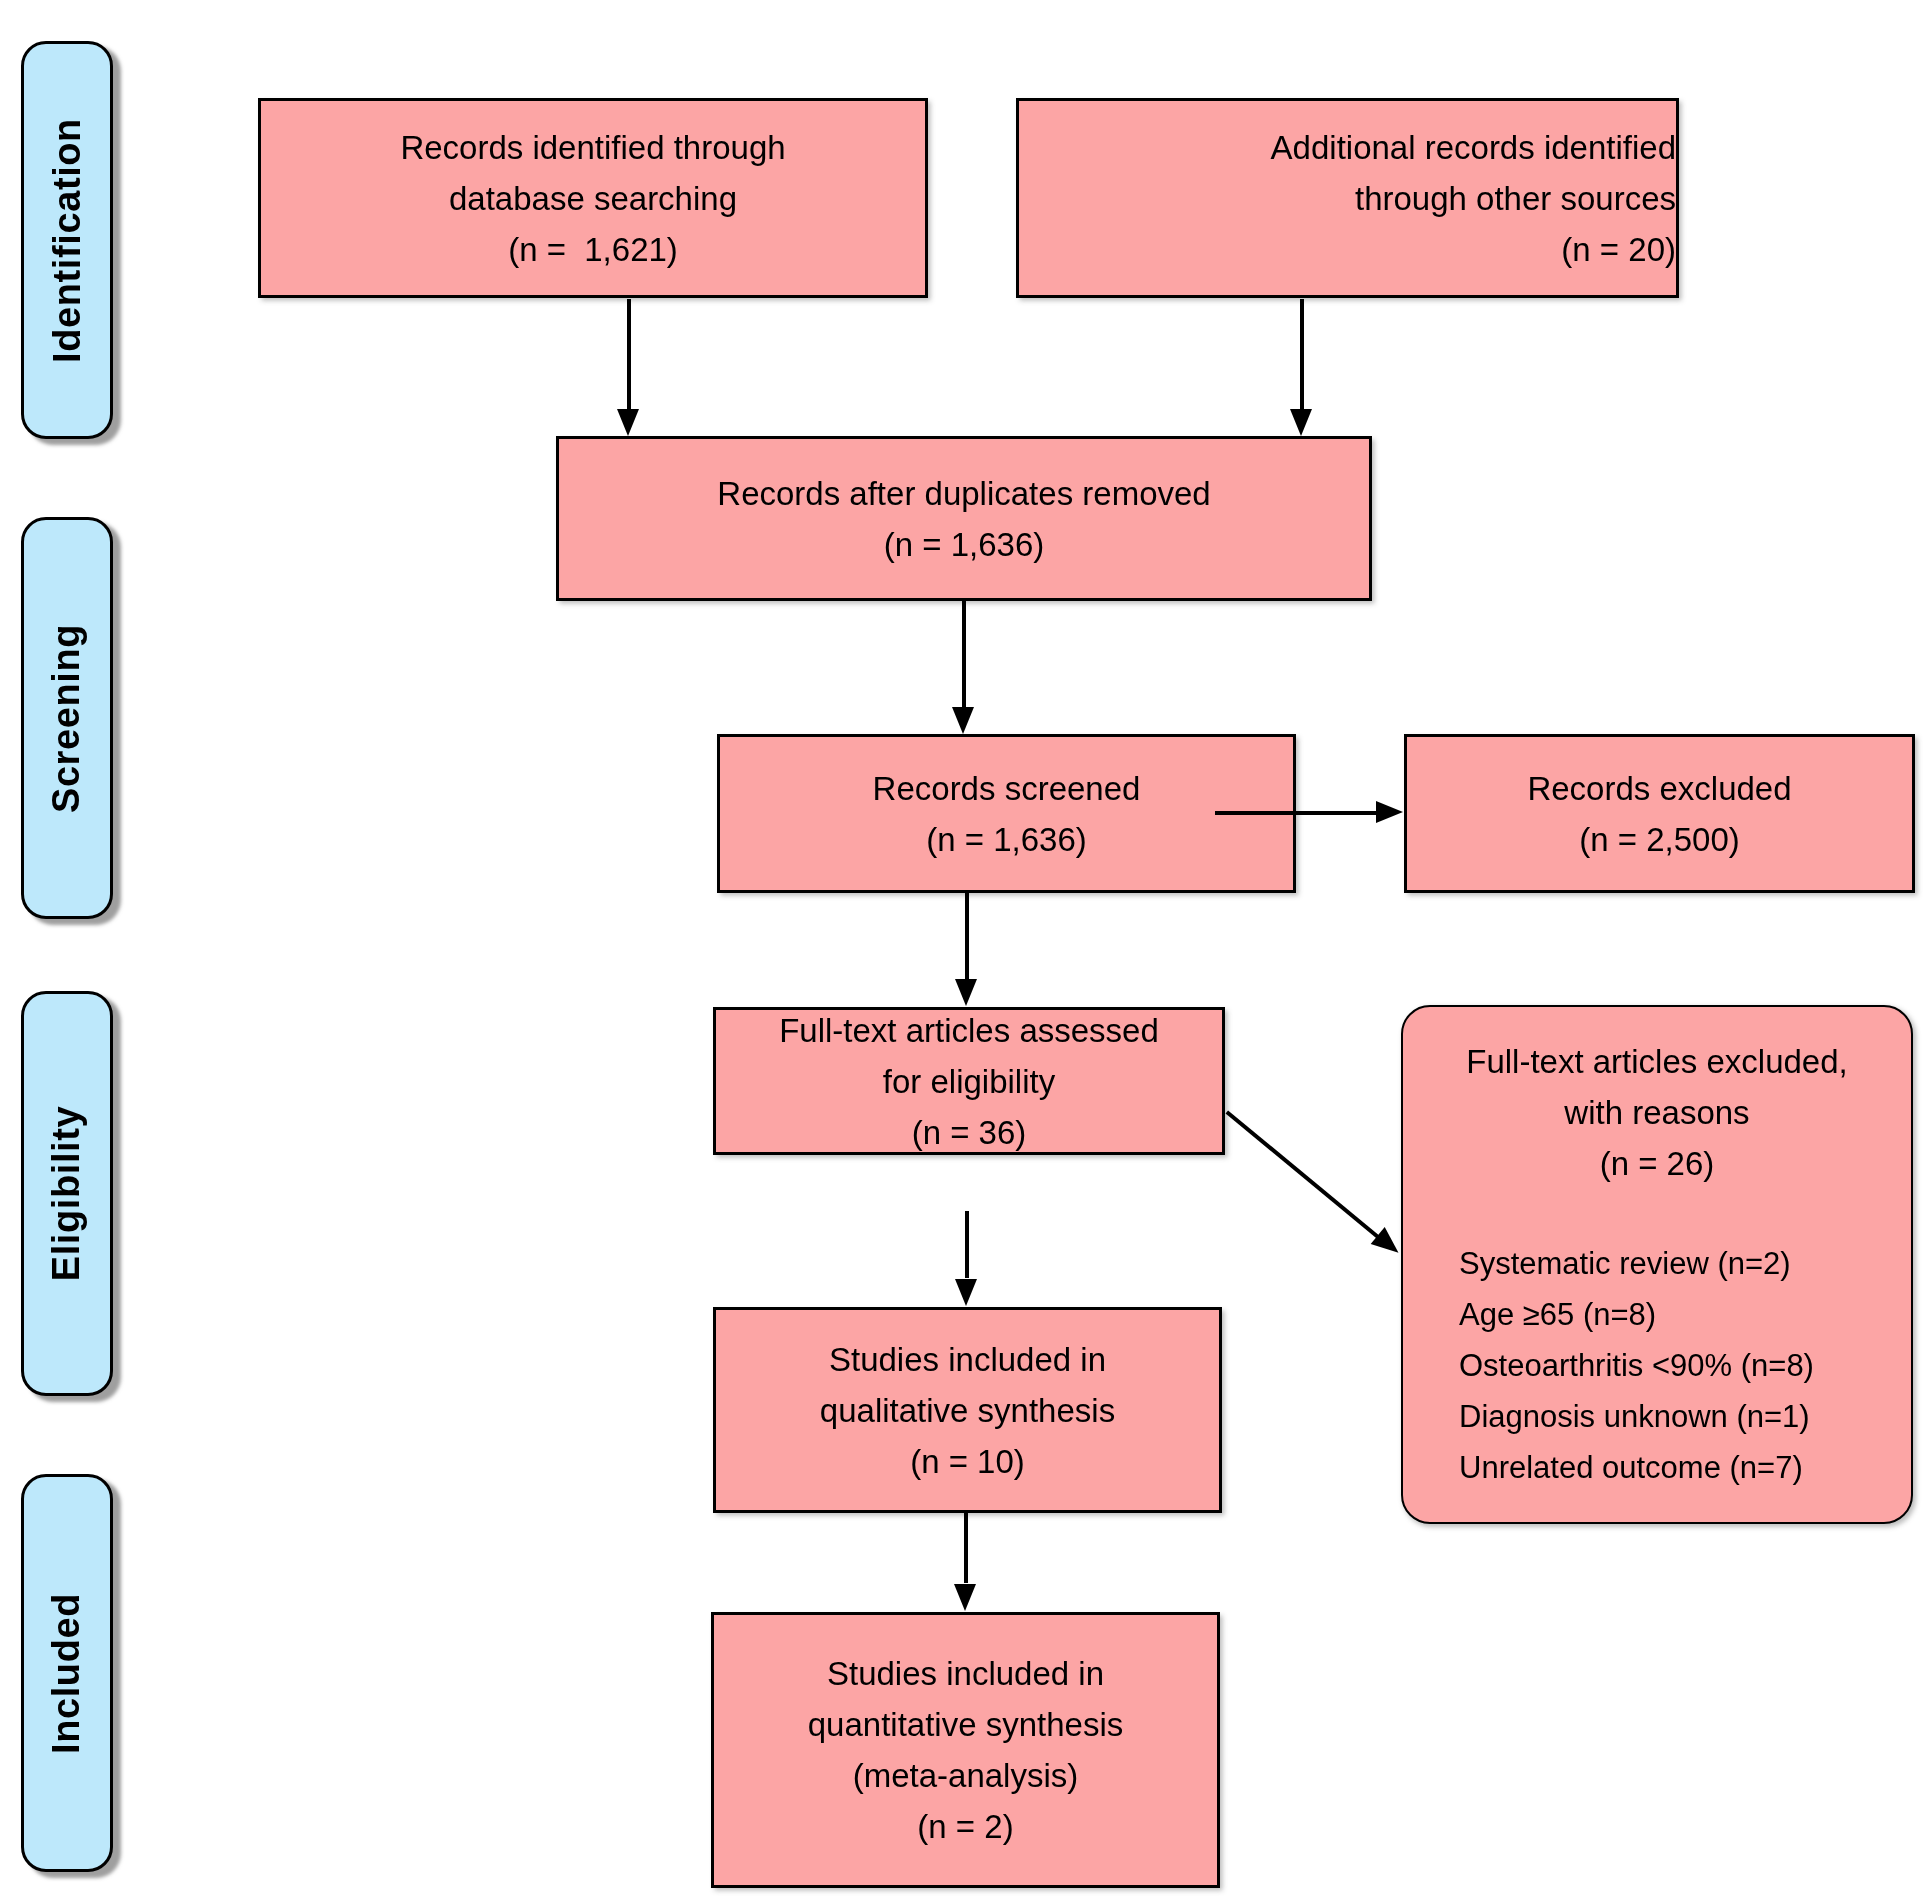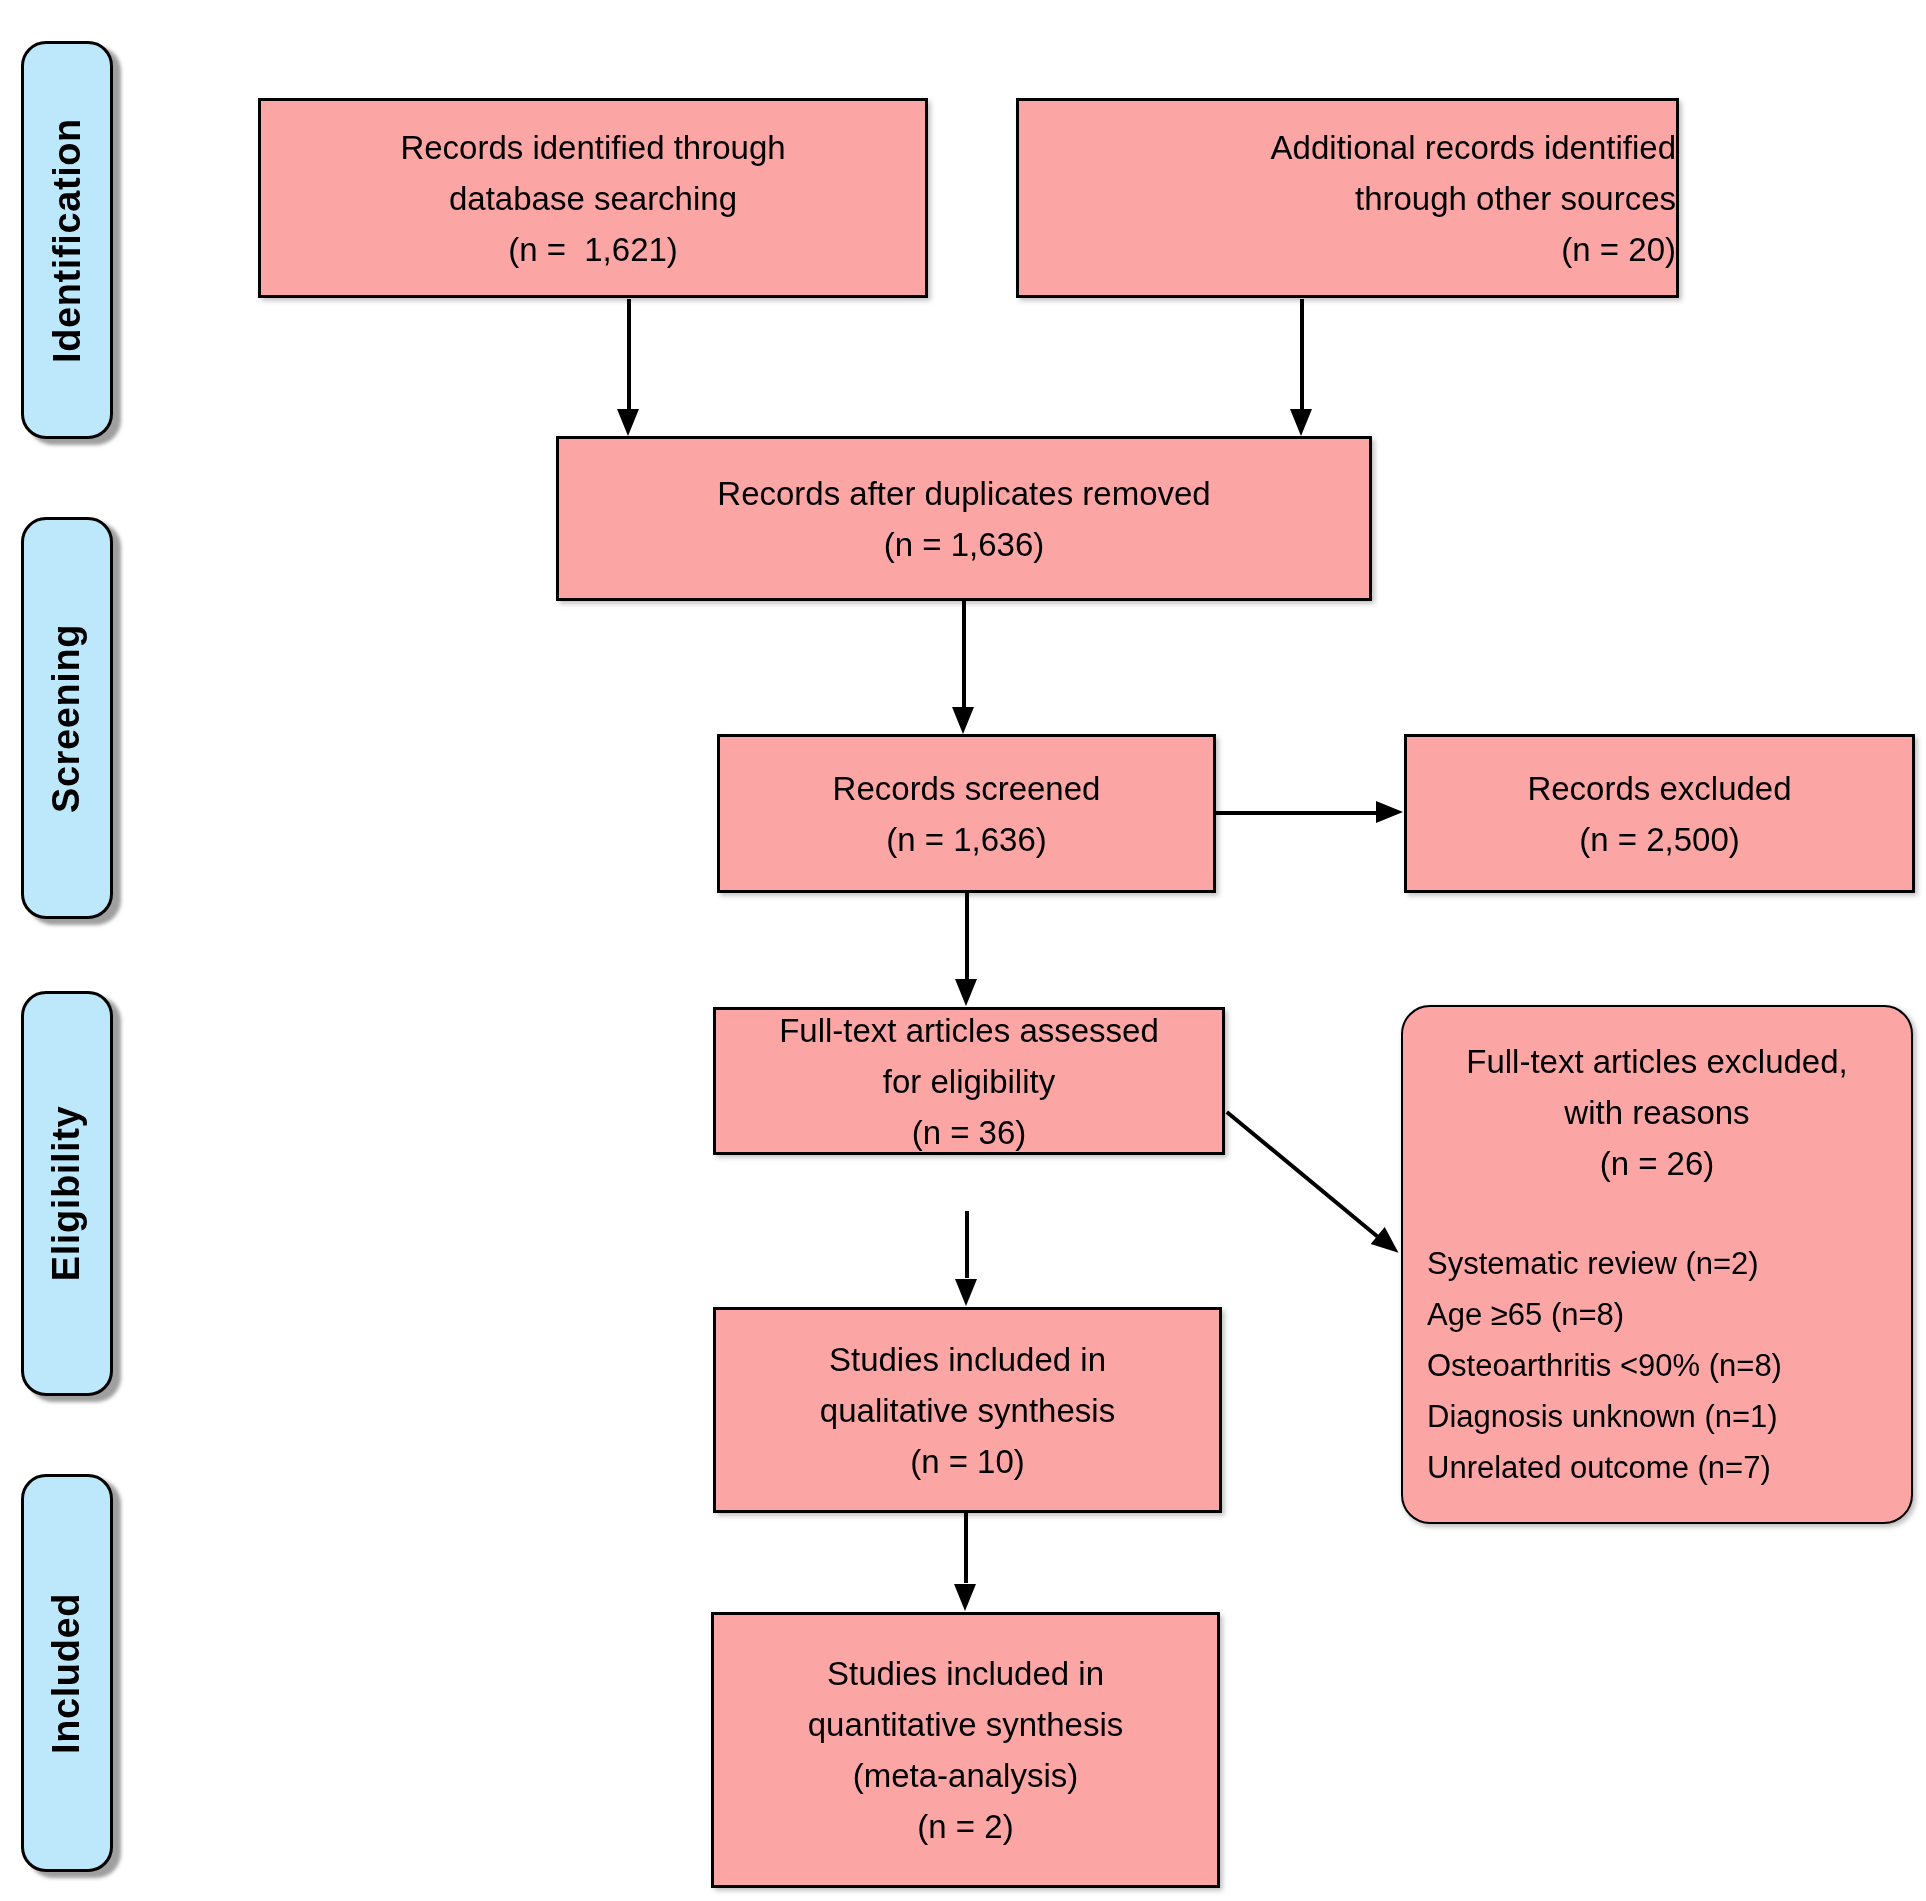--- a/index.html
+++ b/index.html
@@ -58,21 +58,21 @@
   }
   .reasons-box {
     border-width: 2.8px;
     justify-content: flex-start;
     padding-top: 29px;
   }
   .reasons {
     margin-top: 49px;
     align-self: stretch;
     text-align: left;
-    padding-left: 24px;
+    padding-left: 56px;
   }
   .reason-line {
     font-size: 31px;
     line-height: 51px;
     color: #000;
     white-space: pre-wrap;
   }
   
   .vline, .hline, .dline {
     position: absolute;
@@ -141,21 +141,21 @@
     <div class="box-line">Additional records identified</div>
     <div class="box-line">through other sources</div>
     <div class="box-line">(n = 20)</div>
   </div>
 
   <div class="box" style="left:556px; top:436px; width:816px; height:165px;text-align:right;">
     <div class="box-line">Records after duplicates removed</div>
     <div class="box-line">(n = 1,636)</div>
   </div>
 
-  <div class="box" style="left:717px; top:734px; width:499px; height:159px;">
+  <div class="box" style="left:717px; top:734px; width:579px; height:159px;">
     <div class="box-line">Records screened</div>
     <div class="box-line">(n = 1,636)</div>
   </div>
   <div class="box" style="left:1404px; top:734px; width:511px; height:159px;">
     <div class="box-line">Records excluded</div>
     <div class="box-line">(n = 2,500)</div>
   </div>
 
   <div class="box" style="left:713px; top:1007px; width:512px; height:148px;">
     <div class="box-line">Full-text articles assessed</div>

